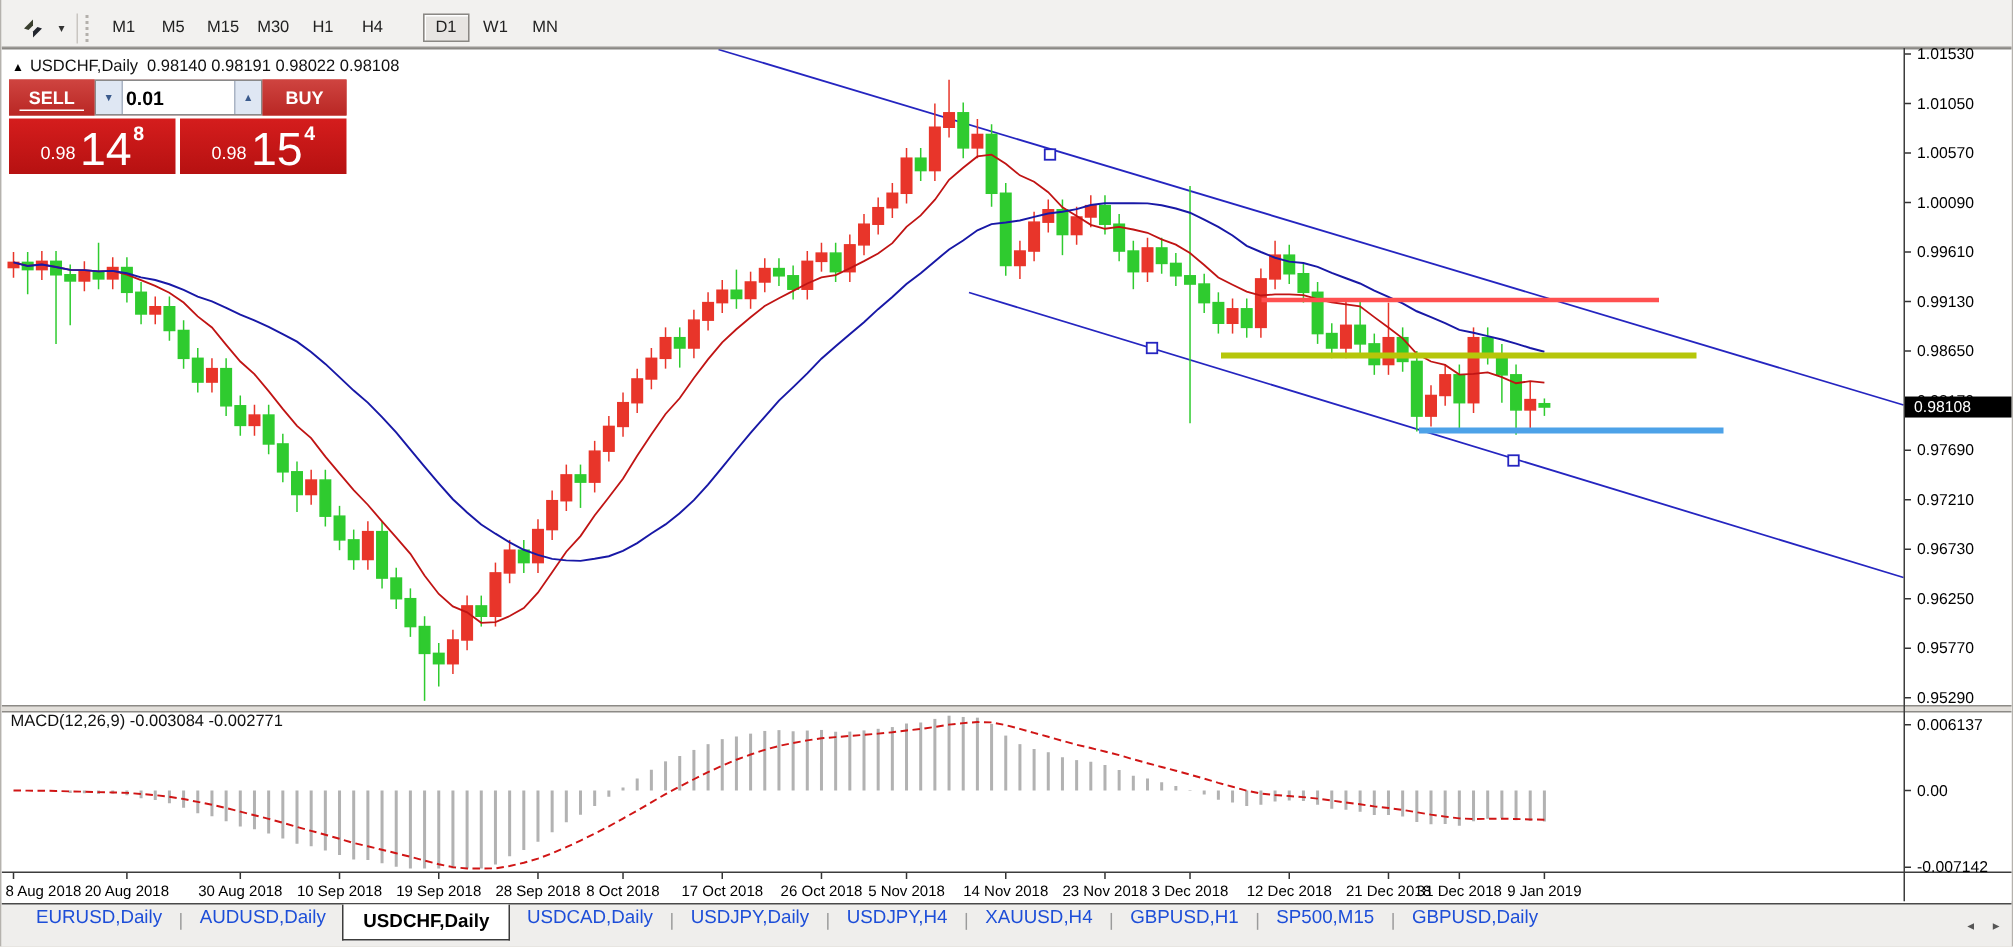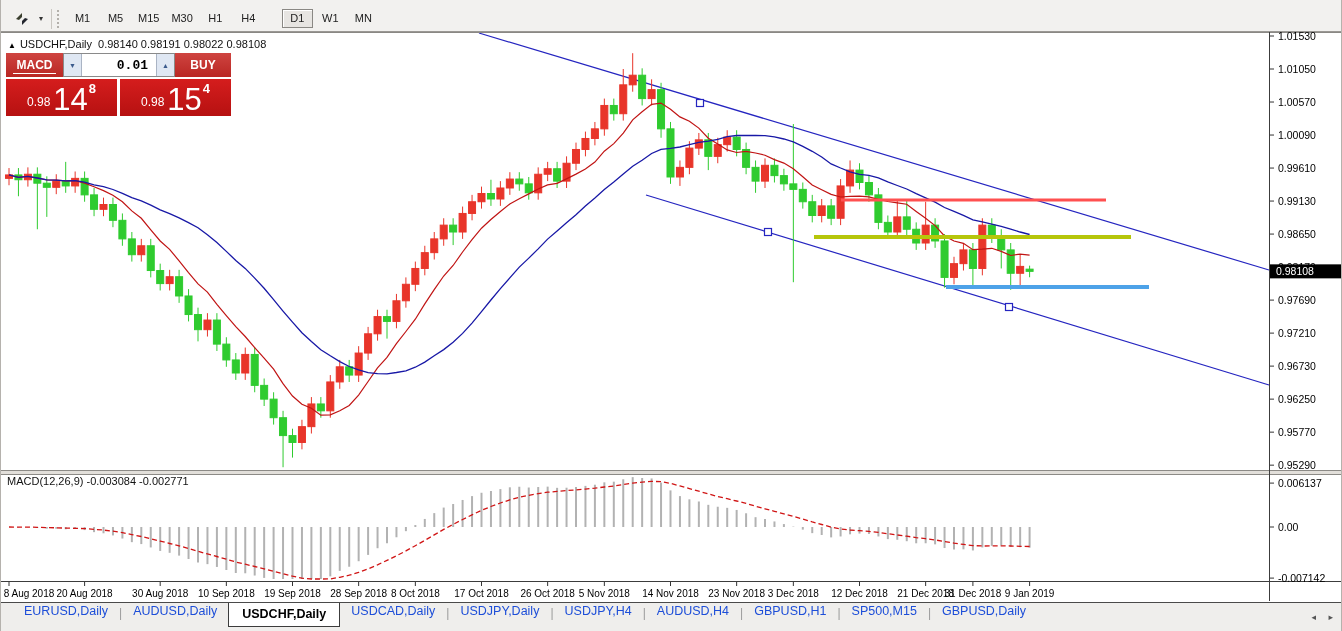--- a/index.html
+++ b/index.html
@@ -23,21 +23,21 @@
   .macd-label{position:absolute;left:6px;top:475px;font-size:11px;color:#111;white-space:nowrap;}
   
   .trade-widget{position:absolute;left:5px;top:53px;width:225px;}
   .tw-top{display:flex;height:24px;background:#c5302c;}
   .sell-btn,.buy-btn{width:57px;height:24px;color:#fff;font-size:12px;font-weight:700;display:flex;align-items:center;justify-content:center;position:relative;background:linear-gradient(#cf4440,#b92724);cursor:pointer;}
   .buy-btn{width:56px;}
   .sell-btn::after{content:"";position:absolute;left:7px;right:7px;bottom:3px;height:1px;background:#fff;}
   .lot-ctrl{display:flex;width:112px;height:24px;border:1px solid #8a8a8a;background:#fff;}
   .spin-btn{width:18px;height:100%;background:#dfe7f3;border-right:1px solid #aab4c4;display:flex;align-items:center;justify-content:center;font-size:7px;color:#3a5a8c;cursor:pointer;}
   .spin-btn.up{border-right:none;border-left:1px solid #aab4c4;}
-  .lot-input{flex:1;border:none;outline:none;text-align:right;padding-right:8px;font-size:13px;font-weight:700;color:#000;font-family:Liberation Mono, monospace;min-width:0;}
+  .lot-input{flex:1;border:none;outline:none;text-align:left;padding-right:8px;font-size:13px;font-weight:700;color:#000;font-family:Liberation Sans, sans-serif;min-width:0;}
   .tw-prices{display:flex;margin-top:2px;height:37px;}
   .price-panel{width:111px;background:linear-gradient(#d51d1d,#b61111);color:#fff;display:flex;align-items:flex-end;justify-content:center;padding-bottom:4px;cursor:pointer;}
   .price-panel.sell{margin-right:3px;}
   .pp-small{font-size:12px;font-weight:400;margin:0 3px 3px 0;}
   .pp-big{font-size:31px;font-weight:400;line-height:25px;}
   .pp-sup{font-size:13px;font-weight:700;margin:0 0 16px 1px;}
   
   .tabbar{position:absolute;left:0;top:602px;width:1342px;height:29px;background:#efeeec;border-top:1px solid #4a4a4a;display:flex;align-items:flex-start;padding-left:12px;}
   .tab{padding:1px 11px 4px 11px;font-size:12.5px;color:#1d4ed8;white-space:nowrap;cursor:pointer;}
   .tab.active{background:#fff;border:1px solid #3c3c3c;border-top:none;color:#000;font-weight:700;padding:4px 13px 5px 13px;}
@@ -508,21 +508,21 @@
       </svg>
 
     <div class="chart-title" style="top:6px;">
       <span class="tri">▲</span><span>USDCHF,Daily</span><span class="vals">0.98140 0.98191 0.98022 0.98108</span>
     </div>
 
     <div class="macd-label" style="top:443px;">MACD(12,26,9) -0.003084 -0.002771</div>
 
     <div class="trade-widget" style="top:21px;">
       <div class="tw-top">
-        <div class="sell-btn">MACD</div>
+        <div class="sell-btn">SELL</div>
         <div class="lot-ctrl">
           <div class="spin-btn">▼</div>
           <input class="lot-input" value="0.01" style="">
           <div class="spin-btn up">▲</div>
         </div>
         <div class="buy-btn">BUY</div>
       </div>
       <div class="tw-prices">
         <div class="price-panel sell">
           <span class="pp-small">0.98</span>
@@ -543,21 +543,21 @@
         <div class="tab">EURUSD,Daily</div>
         <span class="tab-sep">|</span>
         <div class="tab">AUDUSD,Daily</div>
         <div class="tab active">USDCHF,Daily</div>
         <div class="tab">USDCAD,Daily</div>
         <span class="tab-sep">|</span>
         <div class="tab">USDJPY,Daily</div>
         <span class="tab-sep">|</span>
         <div class="tab">USDJPY,H4</div>
         <span class="tab-sep">|</span>
-        <div class="tab">AUDUSD,H4</div>
+        <div class="tab">XAUUSD,H4</div>
         <span class="tab-sep">|</span>
         <div class="tab">GBPUSD,H1</div>
         <span class="tab-sep">|</span>
         <div class="tab">SP500,M15</div>
         <span class="tab-sep">|</span>
         <div class="tab">GBPUSD,Daily</div>
       </div>
     <div class="tab-arrows">
       <span>◂</span>
       <span>▸</span>

